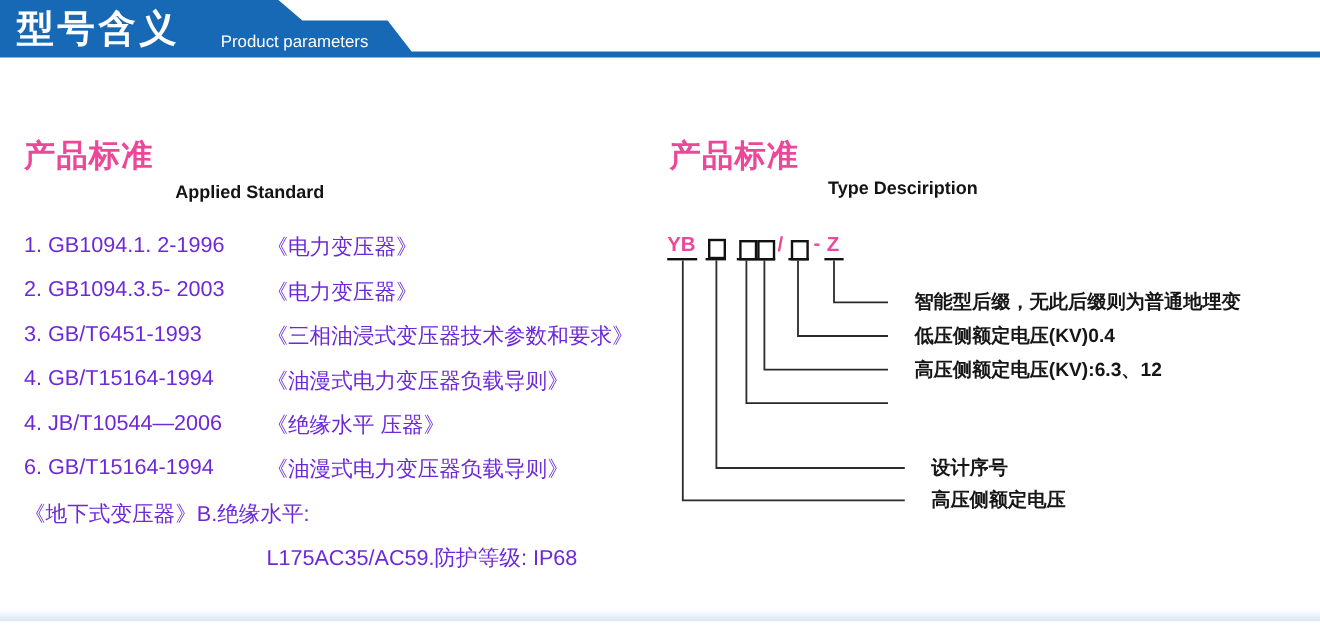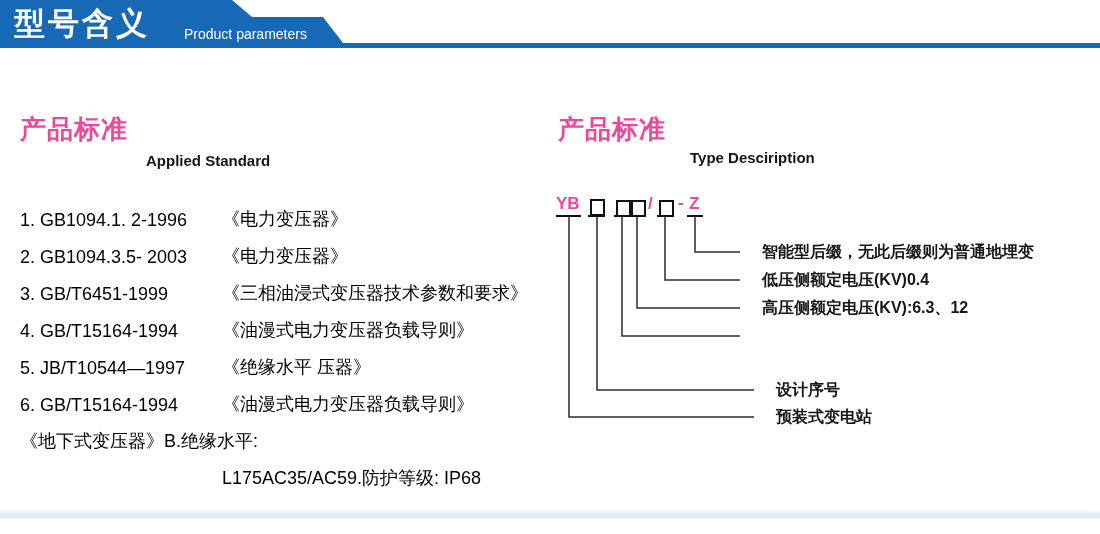--- a/index.html
+++ b/index.html
@@ -27,22 +27,22 @@
     letter-spacing:1px; white-space:nowrap;
   }
   .sec-title-en {
     position:absolute; font-size:15px; font-weight:600; color:#141414;
     white-space:nowrap;
     margin-top:28px;
   }
 
   
   .std-list { position:absolute; left:20px; top:194px; }
-  .std-row { display:flex; height:37px; align-items:flex-end;
-             font-size:18px; color:#000000; white-space:nowrap; }
+  .std-row { display:flex; height:37px; align-items:flex-start;
+             font-size:18px; color:#6d28d9; white-space:nowrap; }
   .std-code { display:inline-block; width:202px; flex:0 0 202px; }
   .std-desc { display:inline-block; }
 
   
   .code-sym { position:absolute; font-size:17px; font-weight:700; color:#ec4899;
               white-space:nowrap; }
   .code-box { position:absolute; width:11px; height:13px; border:2px solid #111;
               background:transparent; }
   .code-underline { position:absolute; height:2px; background:#111; }
   .diagram-svg { position:absolute; left:0; top:0; }
@@ -71,29 +71,29 @@
   <div class="std-list">
     <div class="std-row">
       <span class="std-code">1. GB1094.1. 2-1996</span>
       <span class="std-desc">《电力变压器》</span>
     </div>
     <div class="std-row">
       <span class="std-code">2. GB1094.3.5- 2003</span>
       <span class="std-desc">《电力变压器》</span>
     </div>
     <div class="std-row">
-      <span class="std-code">3. GB/T6451-1999</span>
+      <span class="std-code">3. GB/T6451-1993</span>
       <span class="std-desc">《三相油浸式变压器技术参数和要求》</span>
     </div>
     <div class="std-row">
       <span class="std-code">4. GB/T15164-1994</span>
       <span class="std-desc">《油漫式电力变压器负载导则》</span>
     </div>
     <div class="std-row">
-      <span class="std-code">5. JB/T10544—1997</span>
+      <span class="std-code">4. JB/T10544—2006</span>
       <span class="std-desc">《绝缘水平 压器》</span>
     </div>
     <div class="std-row">
       <span class="std-code">6. GB/T15164-1994</span>
       <span class="std-desc">《油漫式电力变压器负载导则》</span>
     </div>
     <div class="std-row">
       <span class="std-desc">《地下式变压器》B.绝缘水平:</span>
     </div>
     <div class="std-row">
@@ -129,16 +129,16 @@
       <path d="M622 217 V336 H740"></path>
       <path d="M597 217 V390 H754"></path>
       <path d="M569 217 V417 H754"></path>
     </g>
   </svg>
 
   <div class="diag-label" style="left:746px; top:242px;">智能型后缀，无此后缀则为普通地埋变</div>
   <div class="diag-label" style="left:746px; top:270px;">低压侧额定电压(KV)0.4</div>
   <div class="diag-label" style="left:746px; top:298px;">高压侧额定电压(KV):6.3、12</div>
   <div class="diag-label" style="left:760px; top:380px;">设计序号</div>
-  <div class="diag-label" style="left:760px; top:407px;">预装式变电站</div>
+  <div class="diag-label" style="left:760px; top:407px;">高压侧额定电压</div>
 
   <div class="bottom-fade"></div>
 </div>
 
 </body></html>

